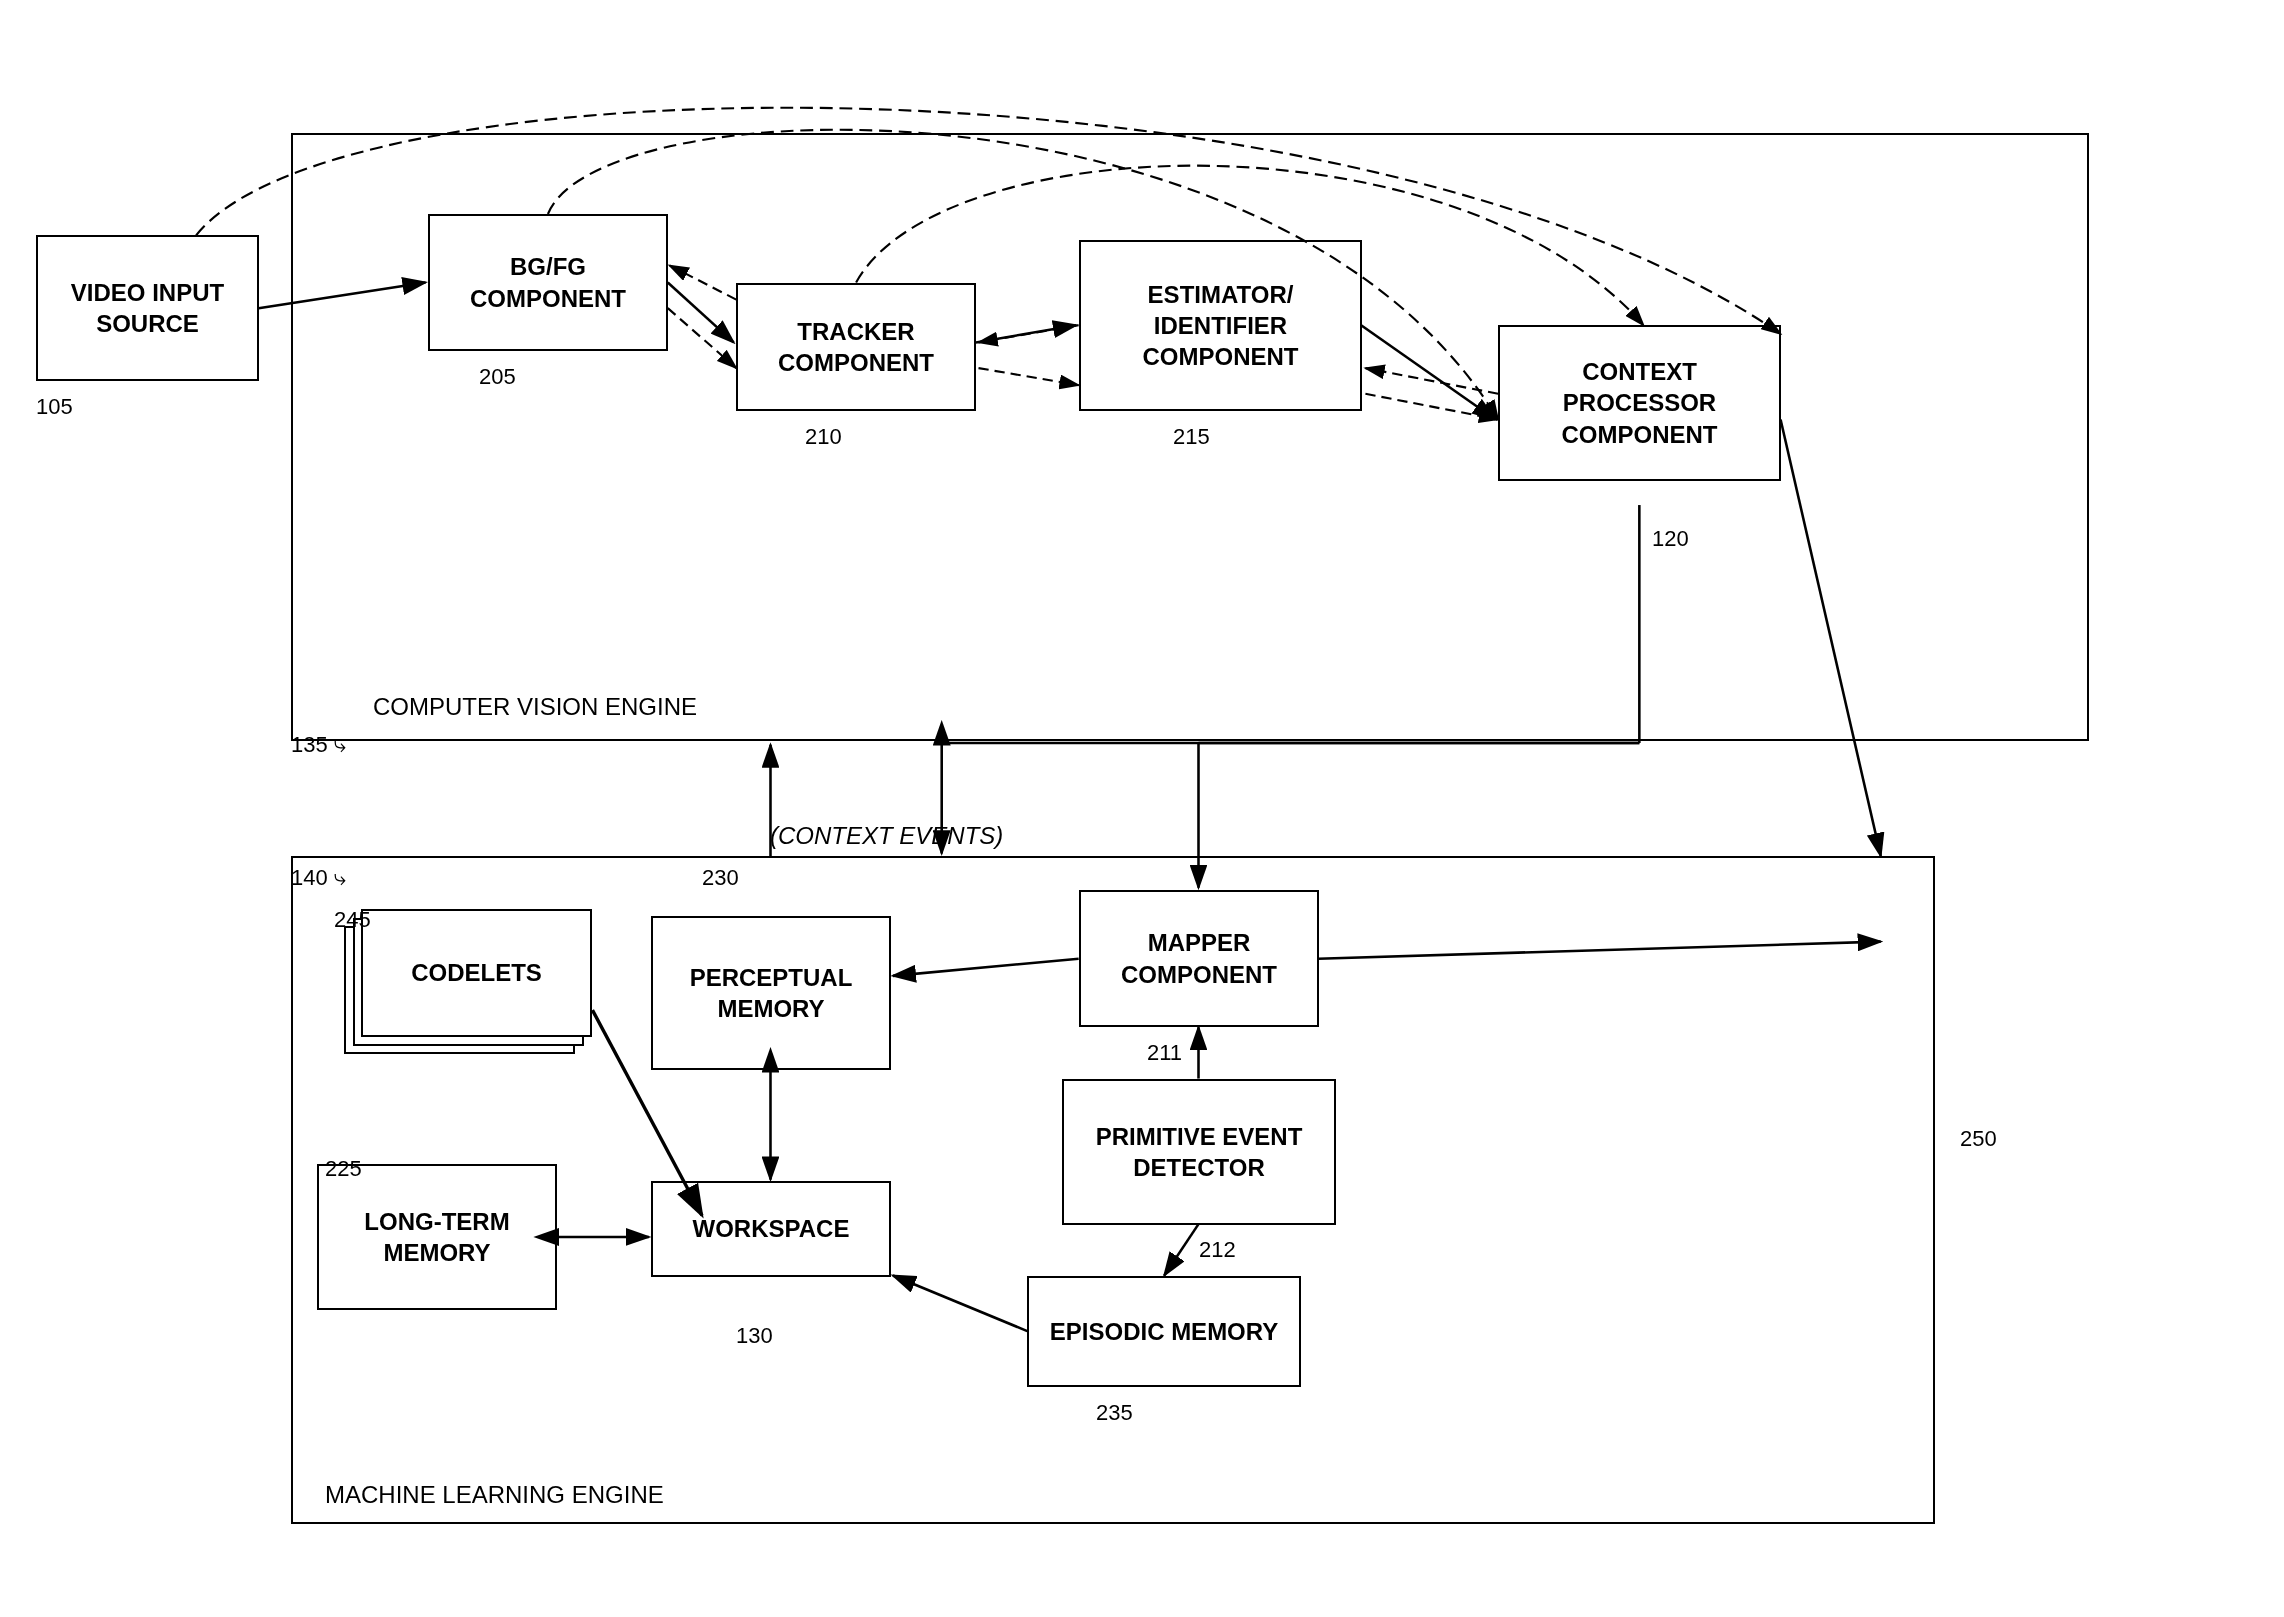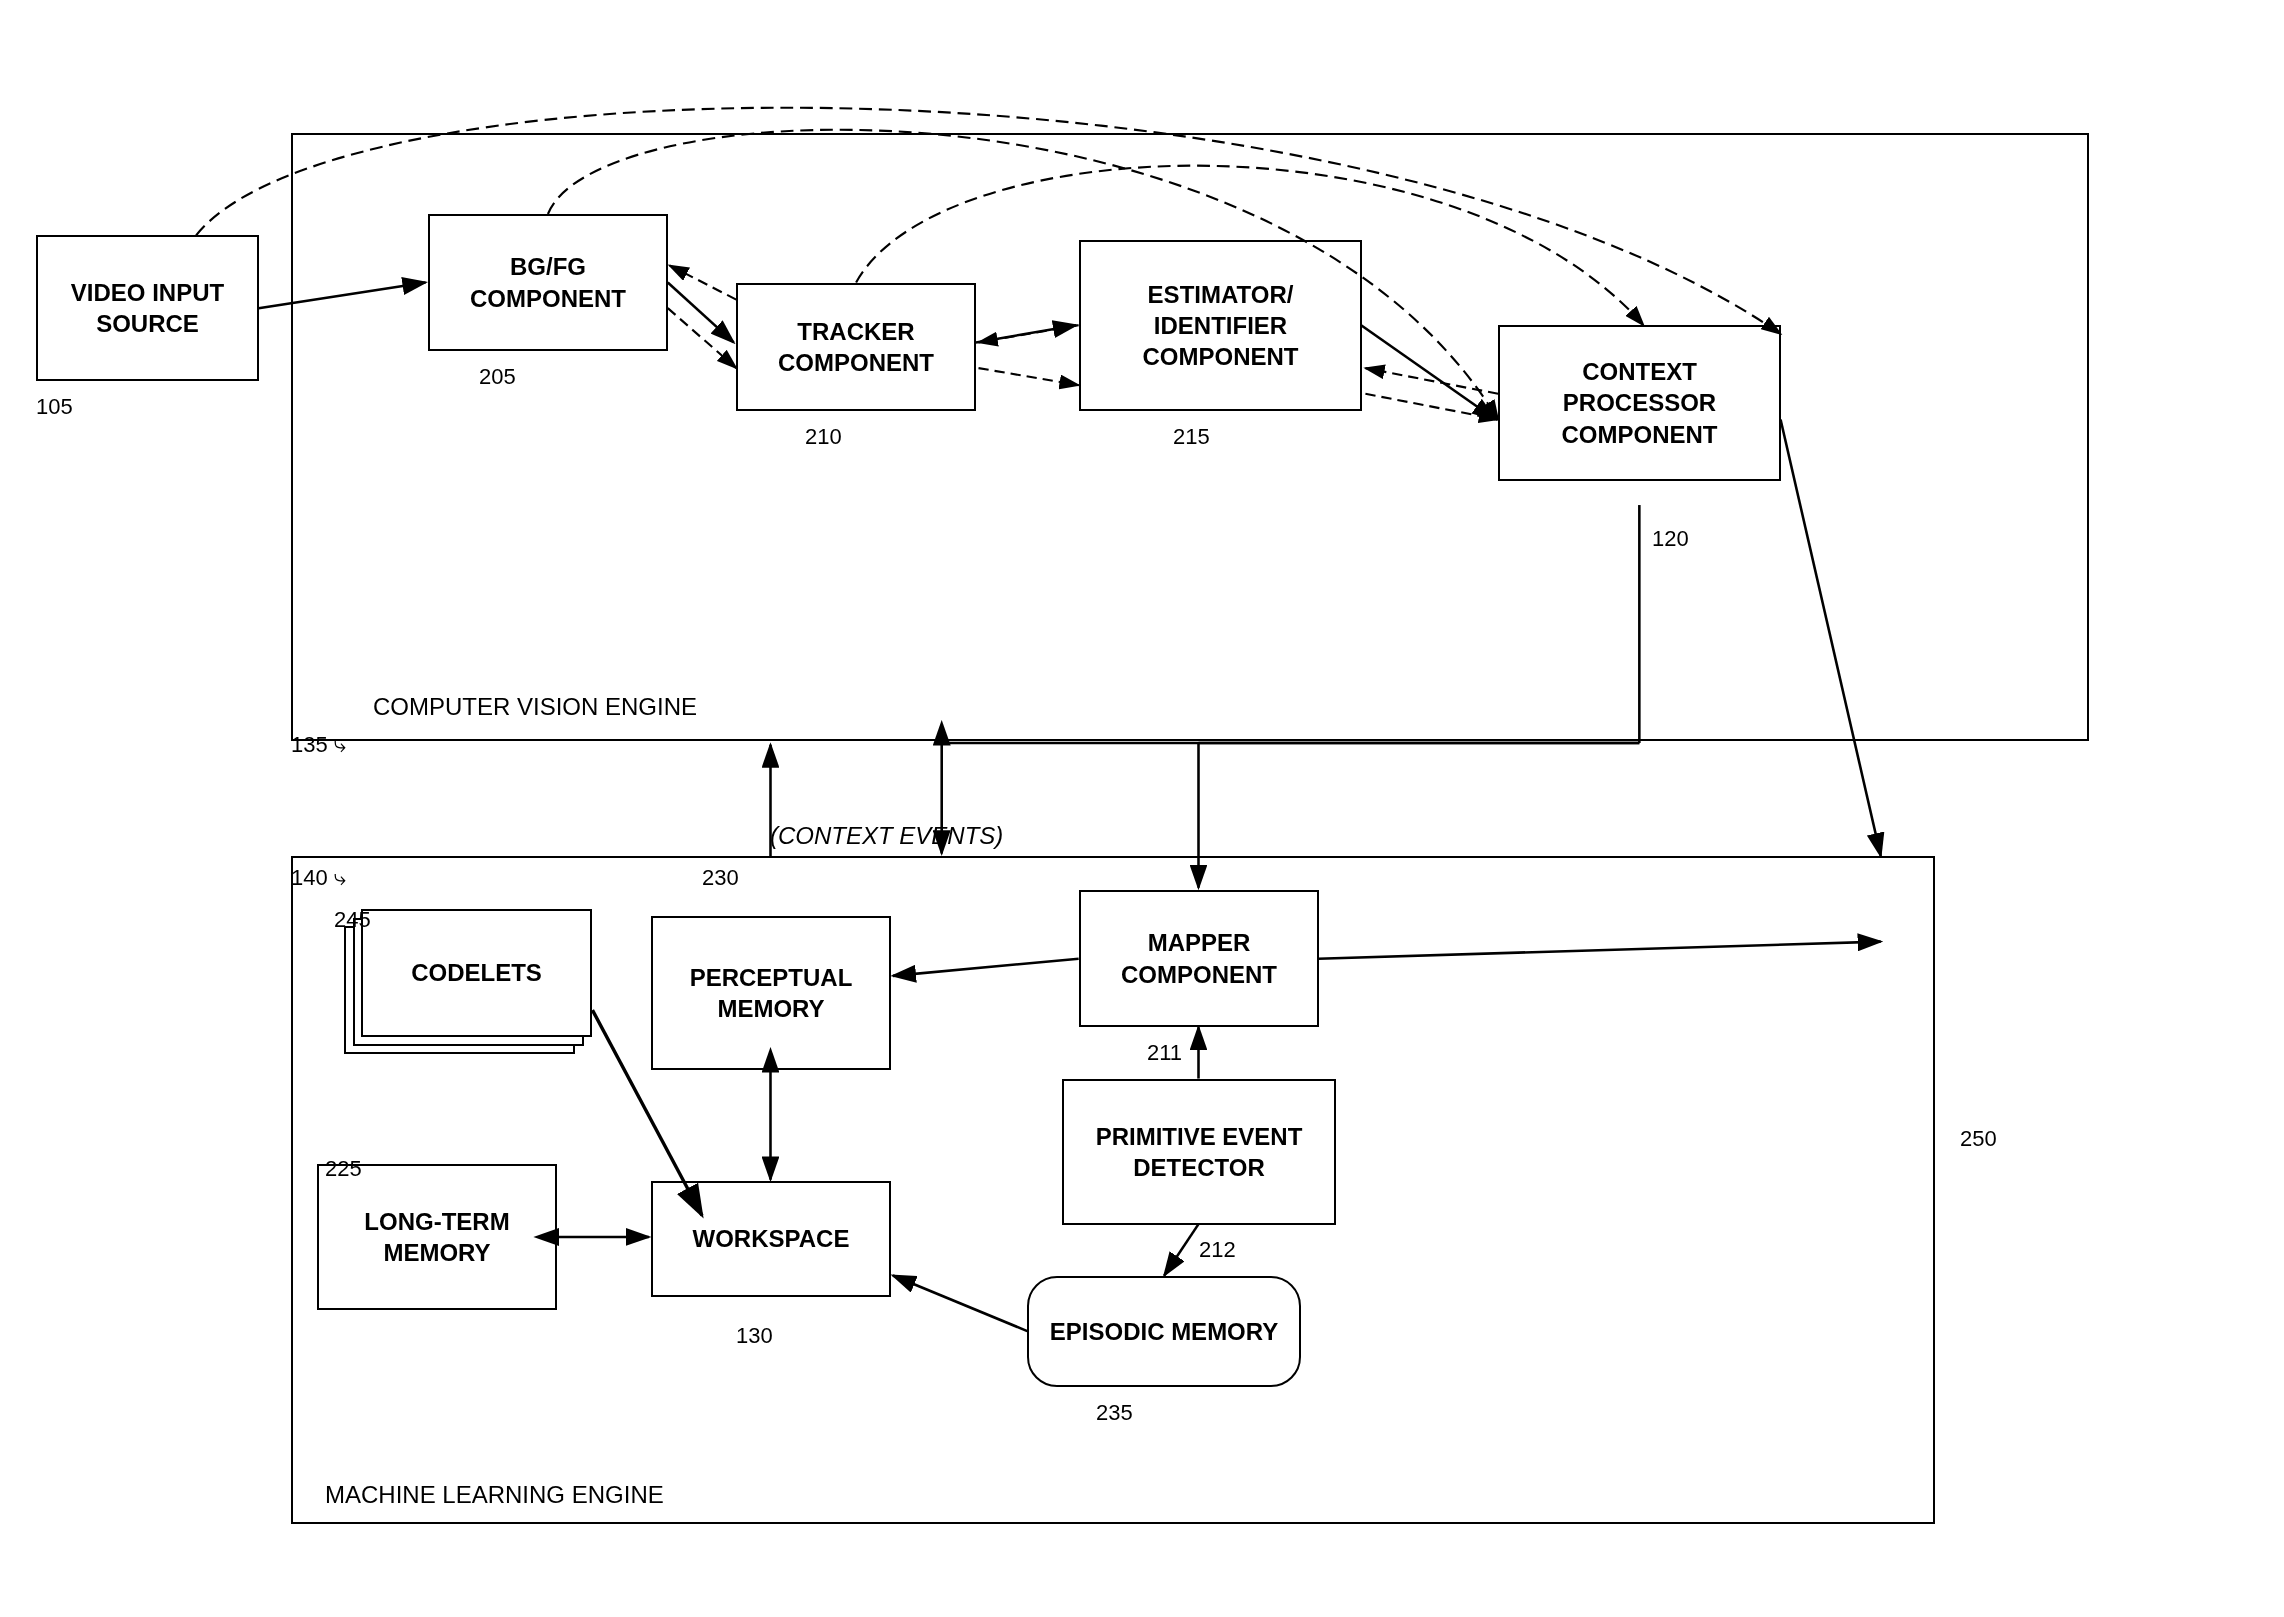--- a/index.html
+++ b/index.html
@@ -102,36 +102,36 @@
   <div class="box" style="left:361px; top:909px; width:231px; height:128px; font-size:24px; z-index:3;">
     CODELETS
   </div>
   <div class="ref-label" style="left:334px; top:907px; z-index:4;">245</div>
 
   <div class="box" style="left:317px; top:1164px; width:240px; height:146px; font-size:24px;">
     LONG-TERM<br>MEMORY
   </div>
   <div class="ref-label" style="left:325px; top:1156px;">225</div>
 
-  <div class="box" style="left:651px; top:1181px; width:240px; height:116px; font-size:24px;">
+  <div class="box" style="left:651px; top:1181px; width:240px; height:96px; font-size:24px;">
     WORKSPACE
   </div>
   <div class="ref-label" style="left:736px; top:1323px;">130</div>
 
   <div class="box" style="left:1079px; top:890px; width:240px; height:137px; font-size:24px;">
     MAPPER<br>COMPONENT
   </div>
   <div class="ref-label" style="left:1147px; top:1040px;">211</div>
 
   <div class="box" style="left:1062px; top:1079px; width:274px; height:146px; font-size:24px;">
     PRIMITIVE EVENT<br>DETECTOR
   </div>
   <div class="ref-label" style="left:1199px; top:1237px;">212</div>
 
-  <div class="box" style="left:1027px; top:1276px; width:274px; height:111px; font-size:24px;border-radius:30px;">
+  <div class="box" style="left:1027px; top:1276px; width:274px; height:111px; font-size:24px;">
     EPISODIC MEMORY
   </div>
   <div class="ref-label" style="left:1096px; top:1400px;">235</div>
 
   <div class="ref-label" style="left:1960px; top:1126px;">250</div>
 
   <div style="position:absolute; left:770px; top:822px; font-size:24px; font-style:italic;">(CONTEXT EVENTS)</div>
 
   <svg class="arrows" viewBox="0 0 2668 1889" width="2284" height="1617">
     <defs>

